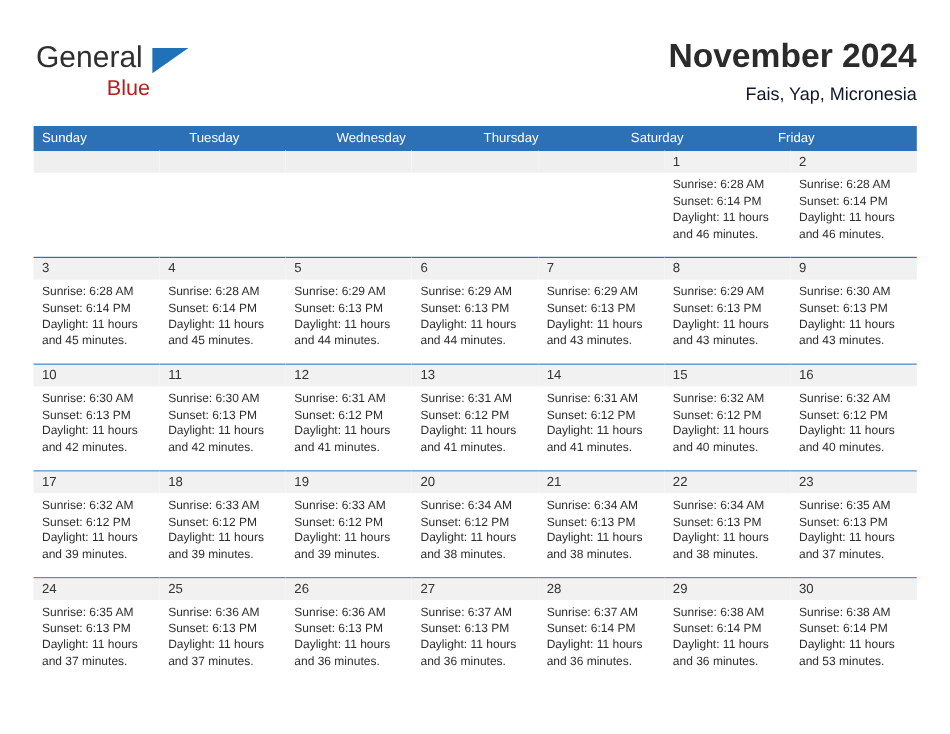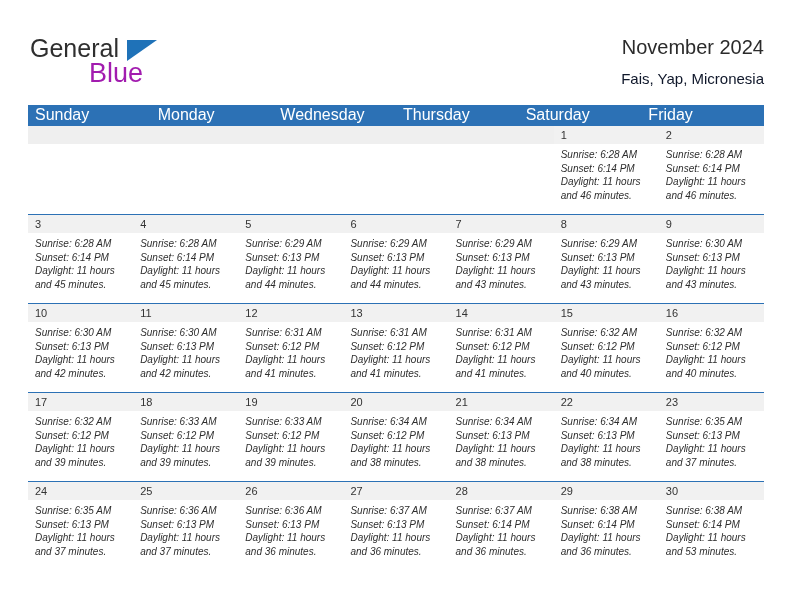--- a/index.html
+++ b/index.html
@@ -55,37 +55,37 @@
     top: 6px;
     width: 0;
     height: 0;
     border-left: 30px solid #1f72b8;
     border-bottom: 21px solid transparent;
   }
   .brand-blue {
     position: absolute;
     left: 61px;
     top: 25px;
-    font-size: 27px;
+    font-size: 18px;
     line-height: 28px;
-    color: #a21caf;
+    color: #b91c1c;
     font-weight: 400;
   }
 
   .titles {
     position: absolute;
     right: 0;
     top: 0;
     text-align: right;
   }
   .cal-title {
-    font-size: 20px;
+    font-size: 28px;
     line-height: 34px;
     color: #2b2b2b;
-    font-weight: 400;
+    font-weight: 700;
     white-space: nowrap;
   }
   .cal-subtitle {
     font-size: 15px;
     line-height: 22px;
     color: #0f172a;
     font-weight: 400;
     margin-top: 4px;
     white-space: nowrap;
   }
@@ -101,21 +101,21 @@
   .dow-row {
     display: flex;
     width: 736px;
     background: #2c71b5;
   }
   .dow-cell {
     flex: 1 1 0;
     height: 20px;
     line-height: 20px;
     color: #ffffff;
-    font-size: 16px;
+    font-size: 11px;
     padding-left: 7px;
     box-sizing: border-box;
     white-space: nowrap;
   }
 
   .week-row {
     display: flex;
     width: 736px;
   }
   .day-cell {
@@ -134,21 +134,20 @@
     line-height: 18px;
     font-size: 11px;
     color: #333333;
     padding-left: 7px;
     box-sizing: border-box;
   }
   .day-body {
     padding: 4px 6px 0 7px;
     height: 70px;
     box-sizing: border-box;
-    font-style: italic;
   }
   .day-line {
     font-size: 10px;
     line-height: 13.5px;
     color: #2e2e2e;
     white-space: nowrap;
   }
 </style>
 </head>
 <body>
@@ -166,21 +165,21 @@
     <div class="titles">
       <div class="cal-title">November 2024</div>
       <div class="cal-subtitle">Fais, Yap, Micronesia</div>
     </div>
 
   </div>
 
   <div class="calendar">
     <div class="dow-row" id="dow-row">
         <div class="dow-cell">Sunday</div>
-        <div class="dow-cell">Monday</div>
+        <div class="dow-cell">Tuesday</div>
         <div class="dow-cell">Wednesday</div>
         <div class="dow-cell">Thursday</div>
         <div class="dow-cell">Saturday</div>
         <div class="dow-cell">Friday</div>
       </div>
     <div id="weeks-container">
         <div class="week-row">
           <div class="day-cell empty">
             <div class="date-band"></div>
             <div class="day-body"></div>

